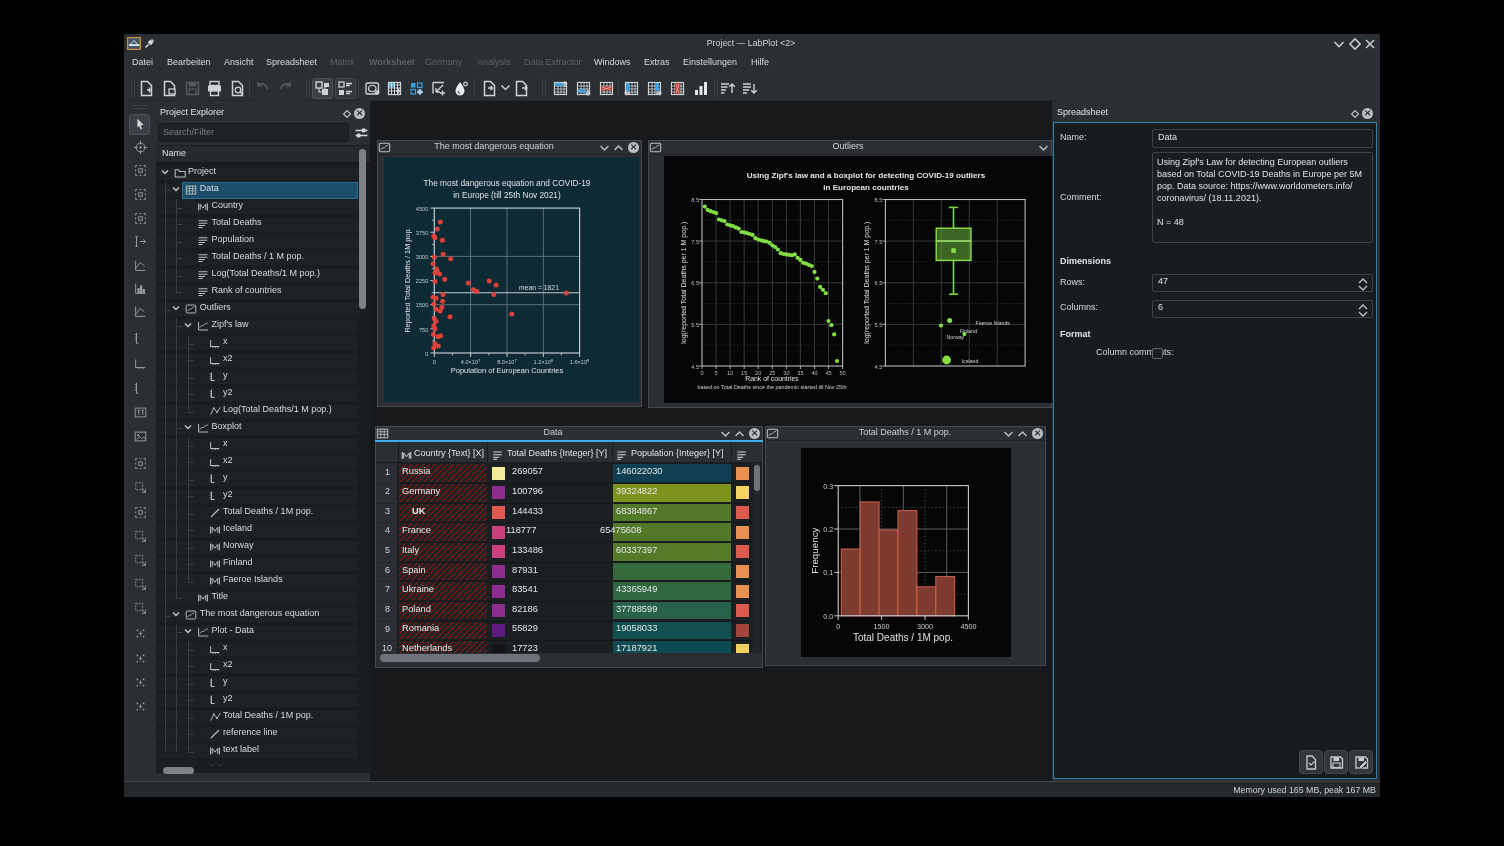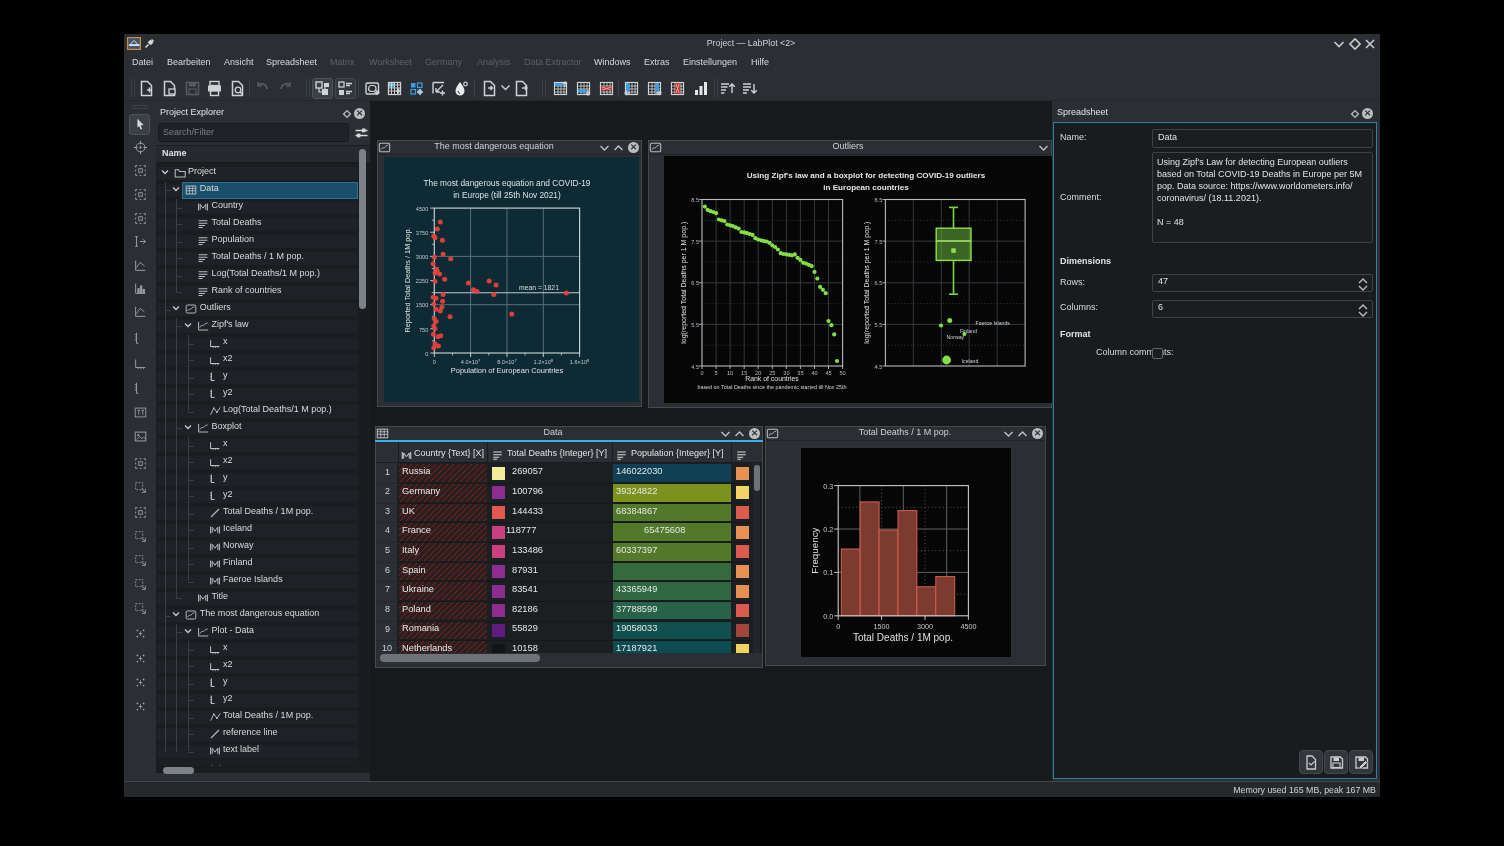--- a/index.html
+++ b/index.html
@@ -33,21 +33,21 @@
     <rect x="2.4" y="2.4" width="7.2" height="7.2" fill="none" stroke="#c8cccf" stroke-width="1.6" transform="rotate(45 6 6)"></rect>
   </svg>
 <svg class="abs" style="left:1364px;top:38px" width="12" height="12">
     <path d="M2 2 L10 10 M10 2 L2 10" stroke="#c8cccf" stroke-width="1.6"></path>
   </svg>
 <div class="abs" style="left:132px;top:57.2px;font-size:9px;color:#d7dbdd;font-weight:400;white-space:nowrap;">Datei</div>
 <div class="abs" style="left:167px;top:57.2px;font-size:9px;color:#d7dbdd;font-weight:400;white-space:nowrap;">Bearbeiten</div>
 <div class="abs" style="left:224px;top:57.2px;font-size:9px;color:#d7dbdd;font-weight:400;white-space:nowrap;">Ansicht</div>
 <div class="abs" style="left:266px;top:57.2px;font-size:9px;color:#d7dbdd;font-weight:400;white-space:nowrap;">Spreadsheet</div>
 <div class="abs" style="left:330px;top:57.2px;font-size:9px;color:#5d6267;font-weight:400;white-space:nowrap;">Matrix</div>
-<div class="abs" style="left:369px;top:57.2px;font-size:9px;color:#5d6267;font-weight:400;white-space:nowrap;">Worksheet</div>
+<div class="abs" style="left:369px;top:57.2px;font-size:9px;color:#5d6267;font-weight:700;white-space:nowrap;">Worksheet</div>
 <div class="abs" style="left:425px;top:57.2px;font-size:9px;color:#5d6267;font-weight:400;white-space:nowrap;">Germany</div>
 <div class="abs" style="left:477px;top:57.2px;font-size:9px;color:#5d6267;font-weight:400;white-space:nowrap;">Analysis</div>
 <div class="abs" style="left:524px;top:57.2px;font-size:9px;color:#5d6267;font-weight:400;white-space:nowrap;">Data Extractor</div>
 <div class="abs" style="left:594px;top:57.2px;font-size:9px;color:#d7dbdd;font-weight:400;white-space:nowrap;">Windows</div>
 <div class="abs" style="left:644px;top:57.2px;font-size:9px;color:#d7dbdd;font-weight:400;white-space:nowrap;">Extras</div>
 <div class="abs" style="left:683px;top:57.2px;font-size:9px;color:#d7dbdd;font-weight:400;white-space:nowrap;">Einstellungen</div>
 <div class="abs" style="left:751px;top:57.2px;font-size:9px;color:#d7dbdd;font-weight:400;white-space:nowrap;">Hilfe</div>
 <div class="abs" style="left:124px;top:100px;width:1256px;height:1px;background:#25282c"></div>
 <div class="sep" style="left:131px;top:79px;height:18px"></div>
 <div class="sep" style="left:134px;top:79px;height:18px"></div>
@@ -320,21 +320,21 @@
 <div class="ccl" style="left:354px;top:107.5px">✕</div>
 <div class="abs" style="left:158px;top:123px;width:191px;height:19px;background:#1f2327;border:1px solid #17191c;border-radius:3px"></div>
 <div class="abs" style="left:163px;top:126.8px;font-size:9px;color:#787f84;font-weight:400;white-space:nowrap;">Search/Filter</div>
 <svg class="abs" style="left:355px;top:127px" width="13" height="12">
     <path d="M0.5 3.5 h12 M0.5 8.5 h12" stroke="#d5d9db" stroke-width="1.6"></path>
     <rect x="7" y="1.5" width="3.4" height="3.8" fill="#d5d9db"></rect>
     <rect x="2" y="6.6" width="3.4" height="3.8" fill="#d5d9db"></rect>
   </svg>
 <div class="abs" style="left:156px;top:145px;width:214px;height:628px;background:#1a1d20"></div>
 <div class="abs" style="left:156px;top:146px;width:214px;height:17px;background:#26292d;border-bottom:1px solid #17191c"></div>
-<div class="abs" style="left:162px;top:148.2px;font-size:9px;color:#dfe3e5;font-weight:700;white-space:nowrap;">Name</div>
+<div class="abs" style="left:162px;top:148.2px;font-size:9px;color:#dfe3e5;font-weight:400;white-space:nowrap;">Name</div>
 <div class="abs" style="left:157px;top:167px;width:201px;height:13px;background:#1e2125"></div>
 <div class="abs" style="left:157px;top:184px;width:201px;height:13px;background:#1e2125"></div>
 <div class="abs" style="left:157px;top:201px;width:201px;height:13px;background:#1e2125"></div>
 <div class="abs" style="left:157px;top:218px;width:201px;height:13px;background:#1e2125"></div>
 <div class="abs" style="left:157px;top:235px;width:201px;height:13px;background:#1e2125"></div>
 <div class="abs" style="left:157px;top:252px;width:201px;height:13px;background:#1e2125"></div>
 <div class="abs" style="left:157px;top:269px;width:201px;height:13px;background:#1e2125"></div>
 <div class="abs" style="left:157px;top:286px;width:201px;height:13px;background:#1e2125"></div>
 <div class="abs" style="left:157px;top:303px;width:201px;height:13px;background:#1e2125"></div>
 <div class="abs" style="left:157px;top:320px;width:201px;height:13px;background:#1e2125"></div>
@@ -913,34 +913,34 @@
 <div class="abs" style="left:399px;top:483.5px;width:88px;height:18.1px;background:#232122;background-image:repeating-linear-gradient(135deg,#9e140f 0px,#9e140f 1.05px,rgba(0,0,0,0) 1.05px,rgba(0,0,0,0) 4.25px)"></div>
 <div class="abs" style="left:402px;top:485.9px;font-size:9.3px;color:#e8eaec;font-weight:400;white-space:nowrap;">Germany</div>
 <div class="abs" style="left:488px;top:486.2px;width:13px;height:13px;background:#8c2d8f;margin:0;left:492px"></div>
 <div class="abs" style="left:512px;top:485.9px;font-size:9.3px;color:#e4e7e8;font-weight:400;white-space:nowrap;">100796</div>
 <div class="abs" style="left:613px;top:483.5px;width:118px;height:18.1px;background:#7d921e"></div>
 <div class="abs" style="left:616px;top:485.9px;font-size:9.3px;color:#e4e7e8;font-weight:400;white-space:nowrap;">39324822</div>
 <div class="abs" style="left:736px;top:486.2px;width:13px;height:13px;background:#f2d463"></div>
 <div class="abs" style="left:376px;top:502.7px;width:18px;height:19.6px;color:#cfd3d6;font-size:12.5px;display:flex;align-items:center;justify-content:center"></div>
 <div class="abs" style="left:385px;top:505.8px;font-size:9px;color:#cfd3d6;font-weight:400;white-space:nowrap;">3</div>
 <div class="abs" style="left:399px;top:503.2px;width:88px;height:18.1px;background:#232122;background-image:repeating-linear-gradient(135deg,#9e140f 0px,#9e140f 1.05px,rgba(0,0,0,0) 1.05px,rgba(0,0,0,0) 4.25px)"></div>
-<div class="abs" style="left:402px;top:505.5px;font-size:9.3px;color:#e8eaec;font-weight:400;white-space:nowrap;">UK</div>
+<div class="abs" style="left:412px;top:505.5px;font-size:9.3px;color:#e8eaec;font-weight:700;white-space:nowrap;">UK</div>
 <div class="abs" style="left:488px;top:505.9px;width:13px;height:13px;background:#e05a52;margin:0;left:492px"></div>
 <div class="abs" style="left:512px;top:505.5px;font-size:9.3px;color:#e4e7e8;font-weight:400;white-space:nowrap;">144433</div>
 <div class="abs" style="left:613px;top:503.2px;width:118px;height:18.1px;background:#52782a"></div>
 <div class="abs" style="left:616px;top:505.5px;font-size:9.3px;color:#e4e7e8;font-weight:400;white-space:nowrap;">68384867</div>
 <div class="abs" style="left:736px;top:505.9px;width:13px;height:13px;background:#dc5a4e"></div>
 <div class="abs" style="left:376px;top:522.4px;width:18px;height:19.6px;color:#cfd3d6;font-size:12.5px;display:flex;align-items:center;justify-content:center"></div>
 <div class="abs" style="left:385px;top:525.4px;font-size:9px;color:#cfd3d6;font-weight:400;white-space:nowrap;">4</div>
 <div class="abs" style="left:399px;top:522.9px;width:88px;height:18.1px;background:#232122;background-image:repeating-linear-gradient(135deg,#9e140f 0px,#9e140f 1.05px,rgba(0,0,0,0) 1.05px,rgba(0,0,0,0) 4.25px)"></div>
 <div class="abs" style="left:402px;top:525.2px;font-size:9.3px;color:#e8eaec;font-weight:400;white-space:nowrap;">France</div>
 <div class="abs" style="left:488px;top:525.6px;width:13px;height:13px;background:#cc3f7f;margin:0;left:492px"></div>
 <div class="abs" style="left:506px;top:525.2px;font-size:9.3px;color:#e4e7e8;font-weight:400;white-space:nowrap;">118777</div>
 <div class="abs" style="left:613px;top:522.9px;width:118px;height:18.1px;background:#52782a"></div>
-<div class="abs" style="left:644px;top:525.2px;font-size:9.3px;color:#e4e7e8;font-weight:400;white-space:nowrap;">65475608</div>
+<div class="abs" style="left:600px;top:525.2px;font-size:9.3px;color:#e4e7e8;font-weight:400;white-space:nowrap;">65475608</div>
 <div class="abs" style="left:736px;top:525.6px;width:13px;height:13px;background:#e89051"></div>
 <div class="abs" style="left:376px;top:542.0px;width:18px;height:19.6px;color:#cfd3d6;font-size:12.5px;display:flex;align-items:center;justify-content:center"></div>
 <div class="abs" style="left:385px;top:545.1px;font-size:9px;color:#cfd3d6;font-weight:400;white-space:nowrap;">5</div>
 <div class="abs" style="left:399px;top:542.5px;width:88px;height:18.1px;background:#232122;background-image:repeating-linear-gradient(135deg,#9e140f 0px,#9e140f 1.05px,rgba(0,0,0,0) 1.05px,rgba(0,0,0,0) 4.25px)"></div>
 <div class="abs" style="left:402px;top:544.9px;font-size:9.3px;color:#e8eaec;font-weight:400;white-space:nowrap;">Italy</div>
 <div class="abs" style="left:488px;top:545.2px;width:13px;height:13px;background:#cc3f7f;margin:0;left:492px"></div>
 <div class="abs" style="left:512px;top:544.9px;font-size:9.3px;color:#e4e7e8;font-weight:400;white-space:nowrap;">133486</div>
 <div class="abs" style="left:613px;top:542.5px;width:118px;height:18.1px;background:#537a29"></div>
 <div class="abs" style="left:616px;top:544.9px;font-size:9.3px;color:#e4e7e8;font-weight:400;white-space:nowrap;">60337397</div>
 <div class="abs" style="left:736px;top:545.2px;width:13px;height:13px;background:#dc5a4e"></div>
@@ -978,21 +978,21 @@
 <div class="abs" style="left:488px;top:623.8px;width:13px;height:13px;background:#5e1c80;margin:0;left:492px"></div>
 <div class="abs" style="left:512px;top:623.4px;font-size:9.3px;color:#e4e7e8;font-weight:400;white-space:nowrap;">55829</div>
 <div class="abs" style="left:613px;top:621.1px;width:118px;height:18.1px;background:#11504e"></div>
 <div class="abs" style="left:616px;top:623.4px;font-size:9.3px;color:#e4e7e8;font-weight:400;white-space:nowrap;">19058033</div>
 <div class="abs" style="left:736px;top:623.8px;width:13px;height:13px;background:#a2453a"></div>
 <div class="abs" style="left:376px;top:640.2px;width:18px;height:19.6px;color:#cfd3d6;font-size:12.5px;display:flex;align-items:center;justify-content:center"></div>
 <div class="abs" style="left:382px;top:643.3px;font-size:9px;color:#cfd3d6;font-weight:400;white-space:nowrap;">10</div>
 <div class="abs" style="left:399px;top:640.8px;width:88px;height:18.1px;background:#232122;background-image:repeating-linear-gradient(135deg,#9e140f 0px,#9e140f 1.05px,rgba(0,0,0,0) 1.05px,rgba(0,0,0,0) 4.25px)"></div>
 <div class="abs" style="left:402px;top:643.1px;font-size:9.3px;color:#e8eaec;font-weight:400;white-space:nowrap;">Netherlands</div>
 <div class="abs" style="left:488px;top:643.5px;width:13px;height:13px;background:#141414;margin:0;left:492px"></div>
-<div class="abs" style="left:512px;top:643.1px;font-size:9.3px;color:#e4e7e8;font-weight:400;white-space:nowrap;">10158</div>
+<div class="abs" style="left:512px;top:643.1px;font-size:9.3px;color:#e4e7e8;font-weight:400;white-space:nowrap;">17723</div>
 <div class="abs" style="left:613px;top:640.8px;width:118px;height:18.1px;background:#0d4a52"></div>
 <div class="abs" style="left:616px;top:643.1px;font-size:9.3px;color:#e4e7e8;font-weight:400;white-space:nowrap;">17187921</div>
 <div class="abs" style="left:736px;top:643.5px;width:13px;height:13px;background:#efd35e"></div>
 <div class="abs" style="left:398px;top:483.0px;width:354px;height:1px;background:#15181b"></div>
 <div class="abs" style="left:376px;top:483.0px;width:22px;height:1px;background:#24282b"></div>
 <div class="abs" style="left:398px;top:502.7px;width:354px;height:1px;background:#15181b"></div>
 <div class="abs" style="left:376px;top:502.7px;width:22px;height:1px;background:#24282b"></div>
 <div class="abs" style="left:398px;top:522.4px;width:354px;height:1px;background:#15181b"></div>
 <div class="abs" style="left:376px;top:522.4px;width:22px;height:1px;background:#24282b"></div>
 <div class="abs" style="left:398px;top:542.0px;width:354px;height:1px;background:#15181b"></div>

